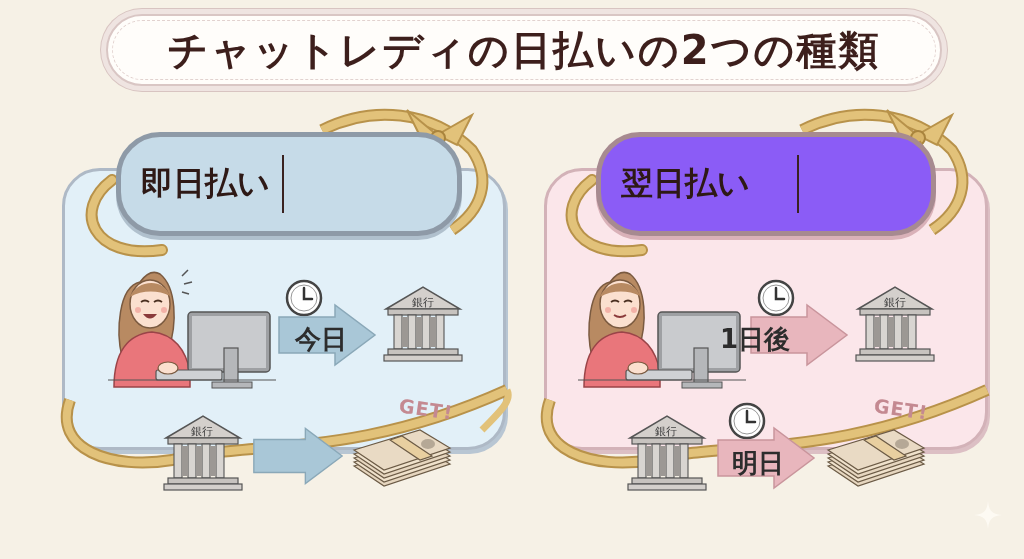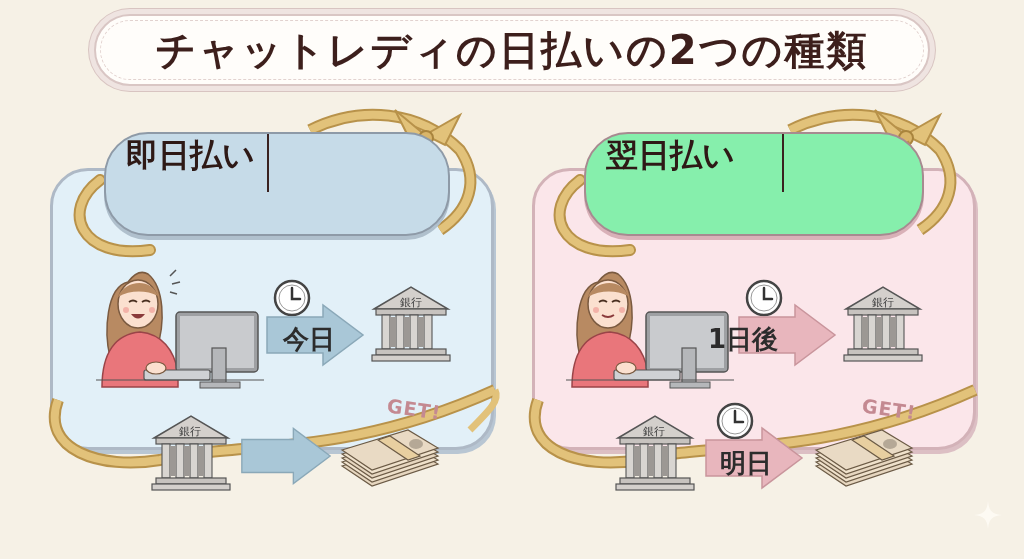--- a/index.html
+++ b/index.html
@@ -3,21 +3,21 @@
 <meta charset="utf-8">
 <style>
   * { box-sizing: border-box; margin: 0; padding: 0; }
   html, body { width: 1024px; height: 559px; overflow: hidden; }
   body {
     background: #f6f1e6;
     font-family: "DejaVu Sans", "Liberation Sans", sans-serif;
     position: relative;
     color: #3a2220;
   }
-  .stage { position: absolute; inset: 0; }
+  .stage { position: absolute; inset: 0; margin-left: 12px; }
 
   
   .title-banner {
     position: absolute; left: 94px; top: 14px; width: 836px; height: 72px;
     background: #fffdfa;
     border-radius: 36px;
     border: 2px solid #d9c6c4;
     box-shadow: 0 0 0 5px #efe4e1, 0 0 0 6px #d8c4c1;
     display: flex; align-items: center; justify-content: center;
   }
@@ -35,25 +35,25 @@
     position: absolute; top: 168px; width: 444px; height: 282px;
     border-radius: 38px;
     border: 3px solid #a9b6c3;
   }
   .card.left { left: 50px; background: #e2f0f8; border-color: #aeb9c6; box-shadow: 2px 4px 0 #b8c6d3; }
   .card.right { left: 532px; background: #fbe6ea; border-color: #d3b2b8; box-shadow: 2px 4px 0 #dcbfc4; }
 
   
   .pill {
     position: absolute; top: 132px; height: 104px; border-radius: 44px;
-    display: flex; align-items: flex-start;
-    border: 2px solid #ef4444;
+    display: flex; align-items: center;
+    border: 5px solid #ef4444;
   }
   .pill.left { left: 104px; width: 346px; background: #c6dbe8; border-color: #8e9aa7; box-shadow: 0 4px 0 #b0c0cd; }
-  .pill.right { left: 584px; width: 340px; background: #86efac; border-color: #a78a90; box-shadow: 0 4px 0 #d9b1b8; gap: 35px; }
+  .pill.right { left: 584px; width: 340px; background: #8b5cf6; border-color: #a78a90; box-shadow: 0 4px 0 #d9b1b8; gap: 35px; }
   .pill-title { font-size: 32px; font-weight: bold; color: #2e1916; margin-left: 20px; white-space: nowrap; }
   .pill-divider { width: 2px; height: 58px; background: #3a2220; margin: 0 12px; }
   .pill-desc { font-size: 22px; line-height: 29px; color: #2e1916; white-space: pre-line; font-weight: bold; }
 
   
   .ribbon { position: absolute; pointer-events: none; }
 
   
   .arrow { position: absolute; }
   .arrow-label { position: absolute; font-size: 26px; font-weight: bold; color: #2c2c2c; }

